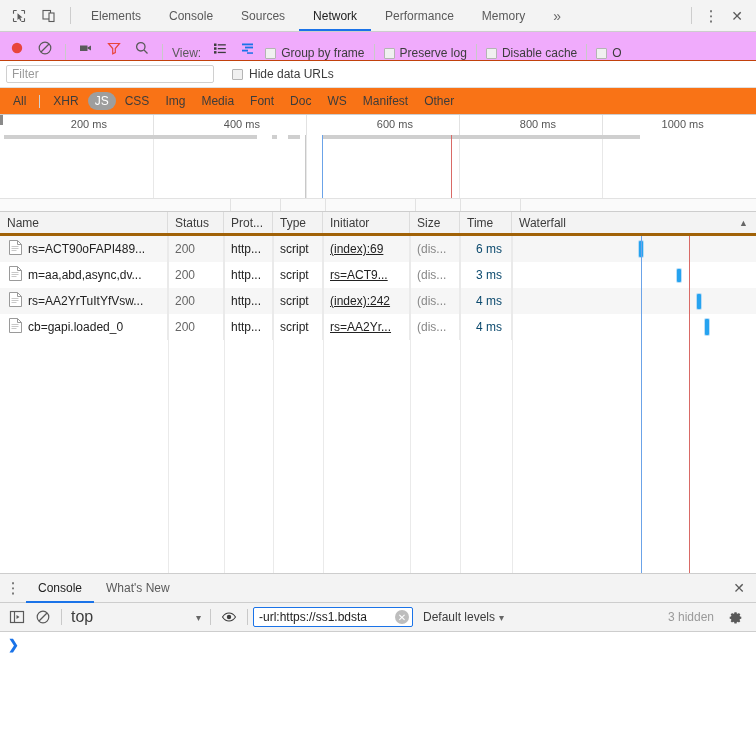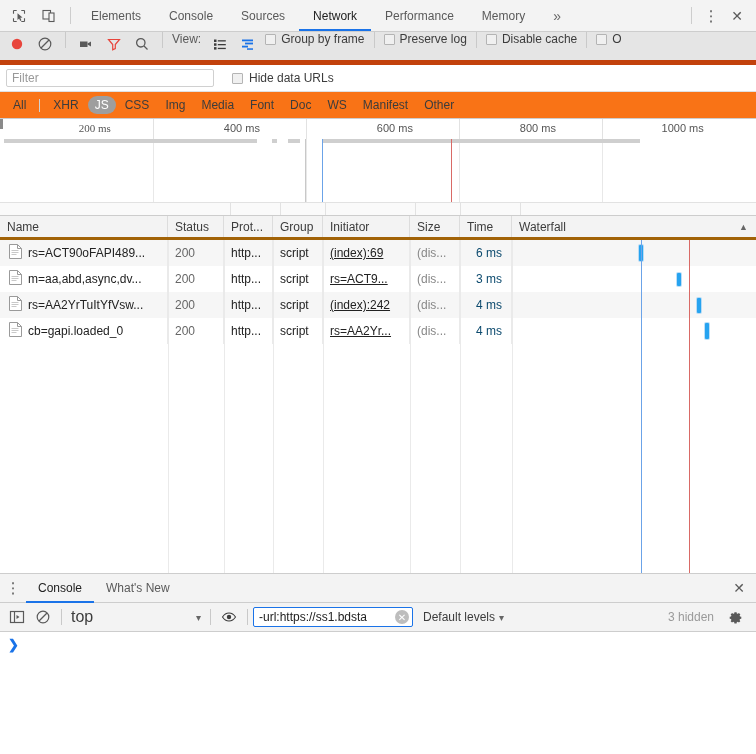--- a/index.html
+++ b/index.html
@@ -19,22 +19,22 @@
   .vsep{width:1px;background:#cdcdcd;margin:7px 6px;align-self:stretch;}
   .tabs{display:flex;align-items:stretch;flex:1;}
   .tab{padding:0 14px;display:flex;align-items:center;font-size:12px;color:#5a5a5a;cursor:pointer;
        position:relative;white-space:nowrap;}
   .tab.active{color:#222;}
   .tab.active:after{content:"";position:absolute;left:0;right:0;bottom:0;height:2px;background:#1a73e8;}
   .tb-right{display:flex;align-items:center;padding-right:6px;}
   .tb-right .tb-icon{width:26px;}
 
   
-  .nettoolbar{height:28px;min-height:28px;background:#e5e5e5;border-bottom:5px solid #c2410c;
-              display:flex;align-items:flex-start;padding:0 4px;gap:2px;overflow:hidden;}
+  .nettoolbar{height:28px;min-height:28px;background:#f0abfc;border-bottom:1px solid #c2410c;
+              display:flex;align-items:flex-end;padding:0 4px;gap:2px;overflow:hidden;}
   .tool{width:26px;height:24px;display:flex;align-items:center;justify-content:center;cursor:pointer;}
   .tsep{width:1px;height:16px;background:#c9c9c9;margin:0 5px;}
   .viewlabel{font-size:12px;color:#5a5a5a;margin:0 4px 0 2px;}
   .ckgroup{display:flex;align-items:center;gap:5px;cursor:pointer;white-space:nowrap;margin:0 2px;}
   .ckbox{width:11px;height:11px;border:1px solid #b4b4b4;background:#f0f0f0;border-radius:1px;box-sizing:border-box;}
   .cklabel{font-size:12px;color:#3c3c3c;}
 
   
   .filterbar{height:26px;min-height:26px;background:#fff;border-bottom:1px solid #e0e0e0;
              display:flex;align-items:center;padding:0 6px;}
@@ -273,21 +273,21 @@
     <span class="chip">Doc</span>
     <span class="chip">WS</span>
     <span class="chip">Manifest</span>
     <span class="chip">Other</span>
   </div>
 
   <div class="overview">
     <div class="ruler">
       <div class="tickwrap">
         <div class="tick" style="left:0;width:153px;">
-          <span class="ticklabel" style="right:0;font-family:Liberation Serif, serif;">200 ms</span>
+          <span class="ticklabel" style="right:0;">200 ms</span>
         </div>
         <div class="tick" style="left:153px;width:153px;">
           <span class="ticklabel" style="right:0;">400 ms</span>
         </div>
         <div class="tick" style="left:306px;width:153px;">
           <span class="ticklabel" style="right:0;">600 ms</span>
         </div>
         <div class="tick" style="left:459px;width:143px;">
           <span class="ticklabel" style="right:0;">800 ms</span>
         </div>
@@ -325,21 +325,21 @@
       <div class="th" style="width:168px;">
           <span>Name</span>
         </div>
       <div class="th" style="width:56px;">
           <span>Status</span>
         </div>
       <div class="th" style="width:49px;">
           <span>Prot...</span>
         </div>
       <div class="th" style="width:50px;">
-          <span>Group</span>
+          <span>Type</span>
         </div>
       <div class="th" style="width:87px;">
           <span>Initiator</span>
         </div>
       <div class="th" style="width:50px;">
           <span>Size</span>
         </div>
       <div class="th" style="width:52px;">
           <span>Time</span>
         </div>

